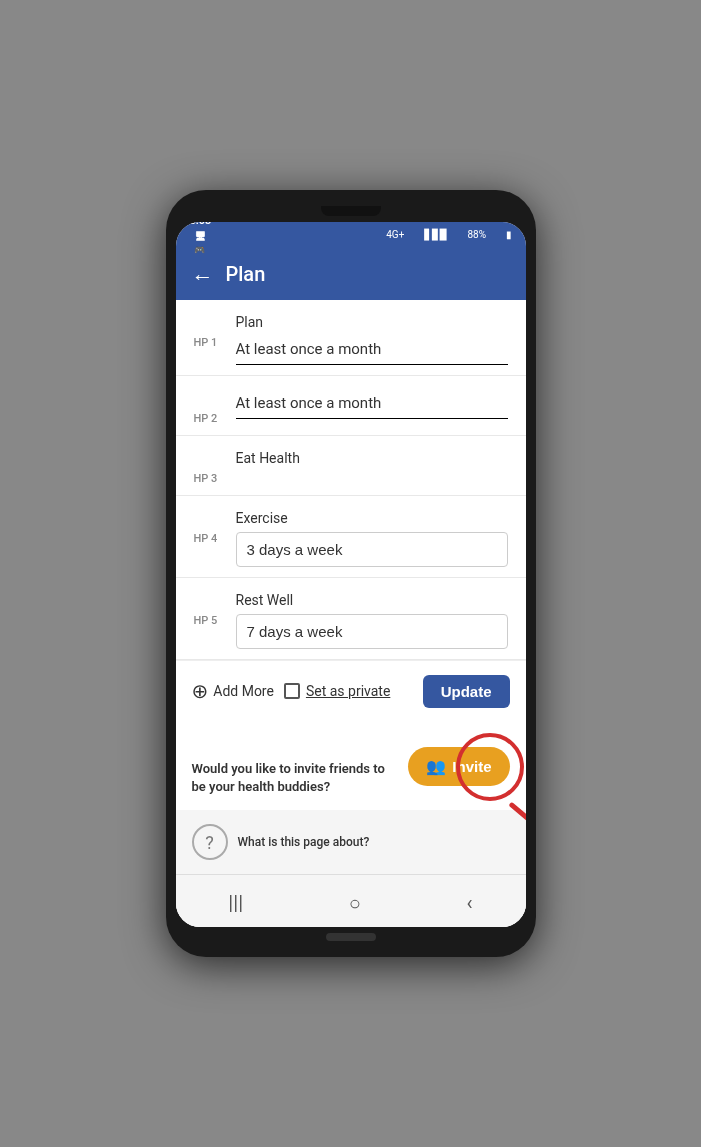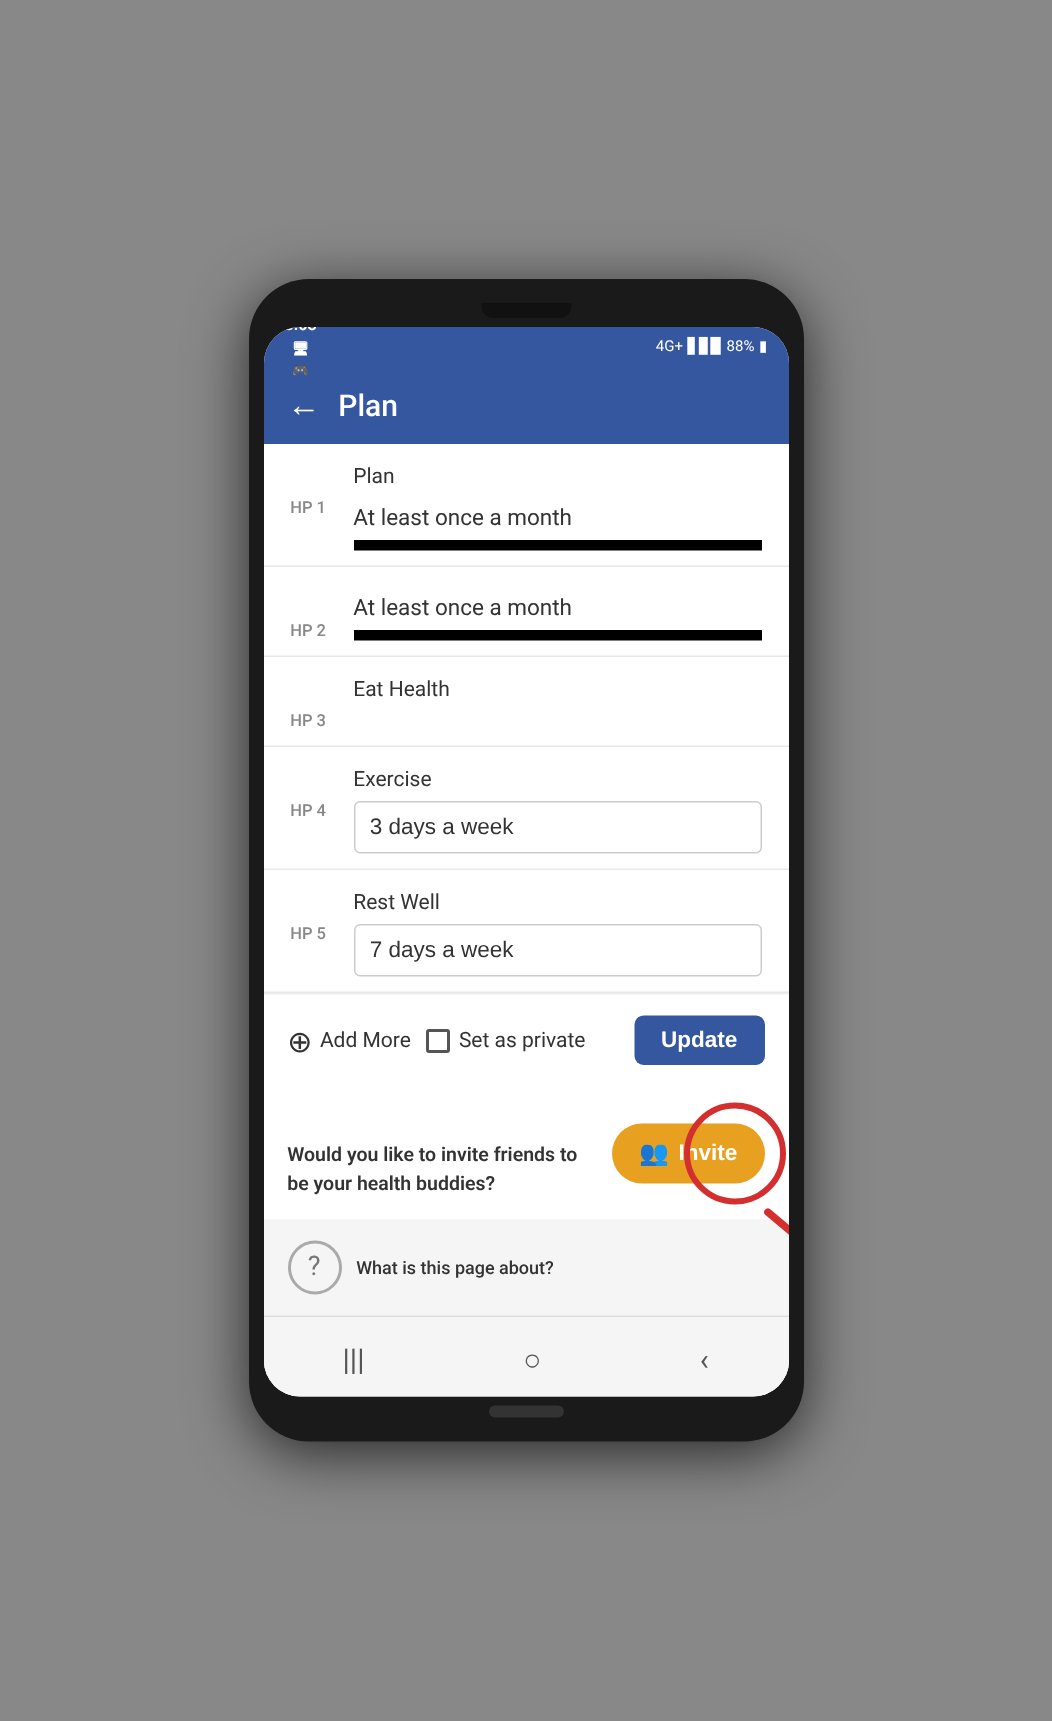--- a/index.html
+++ b/index.html
@@ -48,22 +48,22 @@
       font-weight: 600;
       display: flex;
       align-items: center;
       gap: 4px;
       flex-direction: column;
     }
     .status-icons {
       color: #fff;
       font-size: 10px;
       display: flex;
-      align-items: flex-end;
-      gap: 3px;
+      align-items: flex-start;
+      gap: 20px;
     }
     
     .app-header {
       background: #3557a0;
       display: flex;
       align-items: center;
       padding: 10px 16px;
       height: 52px;
       gap: 12px;
     }
@@ -113,21 +113,21 @@
       padding: 8px 10px;
       font-size: 15px;
       color: #333;
       background: #fff;
       outline: none;
     }
     .plan-value {
       font-size: 15px;
       color: #333;
       padding: 4px 0 6px;
-      border-bottom: 7px solid #000000;
+      border-bottom: 1px solid #000000;
     }
     
     .action-bar {
       padding: 14px 16px;
       display: flex;
       align-items: center;
       gap: 10px;
       background: #fff;
       border-top: 1px solid #eee;
       flex-wrap: nowrap;
@@ -148,20 +148,21 @@
       font-weight: 300;
     }
     .private-label {
       display: flex;
       align-items: center;
       gap: 6px;
       font-size: 14px;
       color: #333;
       cursor: pointer;
       white-space: nowrap;
+      text-decoration: underline;
     }
     .checkbox {
       width: 16px;
       height: 16px;
       border: 2px solid #555;
       border-radius: 2px;
       background: #fff;
       flex-shrink: 0;
     }
     .update-btn {

